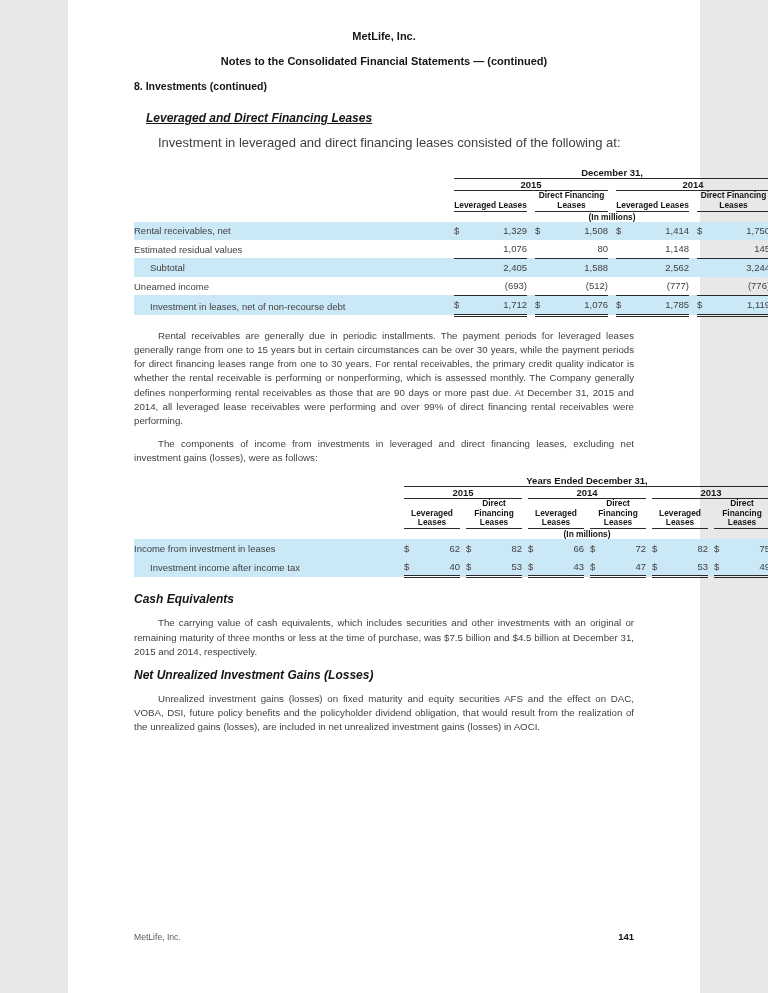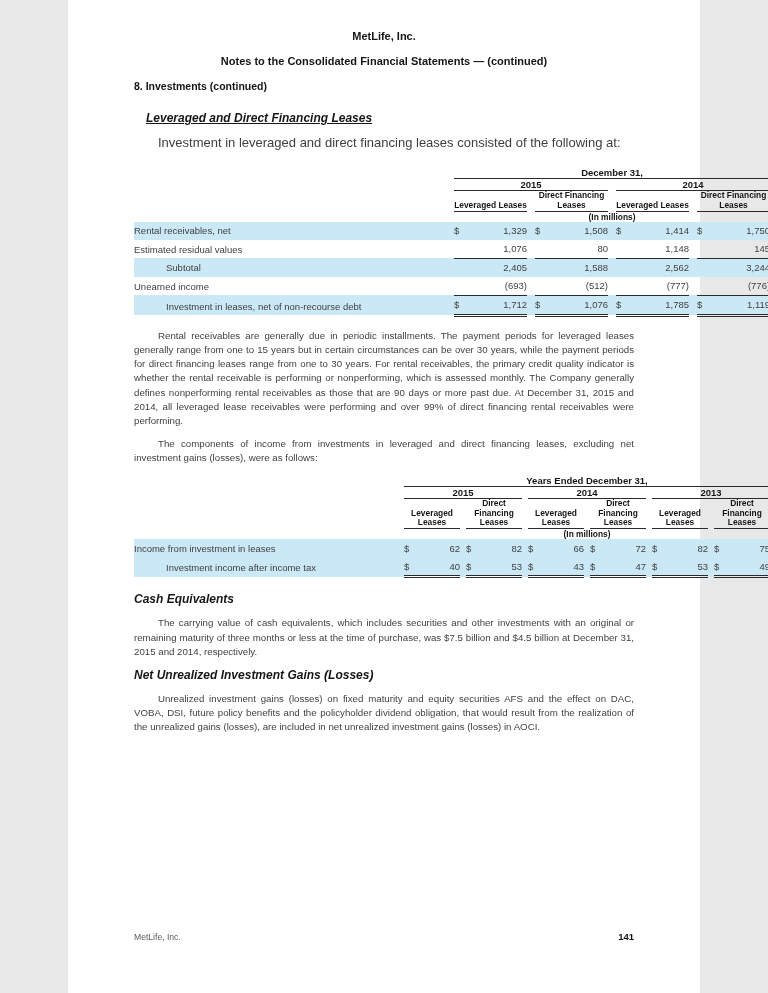--- a/index.html
+++ b/index.html
@@ -53,21 +53,21 @@
     font-size: 8.4px; font-weight: bold; color: #161616; text-align: center;
     line-height: 1.18; padding: 4px 0 3px 0; border-bottom: 1px solid #2a2a2a;
     vertical-align: bottom;
   }
   td.units {
     text-align: center; font-weight: bold; font-size: 8.4px; color: #161616;
     padding: 2px 0 1px 0;
   }
   tr.data-row td { padding-top: 3.5px; padding-bottom: 3.5px; }
   td.lbl  { text-align: left; padding-left: 4px; }
-  td.lbl.ind { padding-left: 32px; }
+  td.lbl.ind { padding-left: 16px; }
   td.dollar { text-align: left; }
   td.val { text-align: right; padding-right: 2px; }
   tr.hl td { background: #cbe8f6; }
   td.rb { border-bottom: 1px solid #2a2a2a; }
   td.dr { border-bottom: 3px double #2a2a2a; }
   .tbl-wrap1 { margin-top: 16px; }
   .tbl-wrap2 { margin-top: 14px; }
   
   .footer {
     position: absolute; left: 66px; right: 66px; top: 931px;

